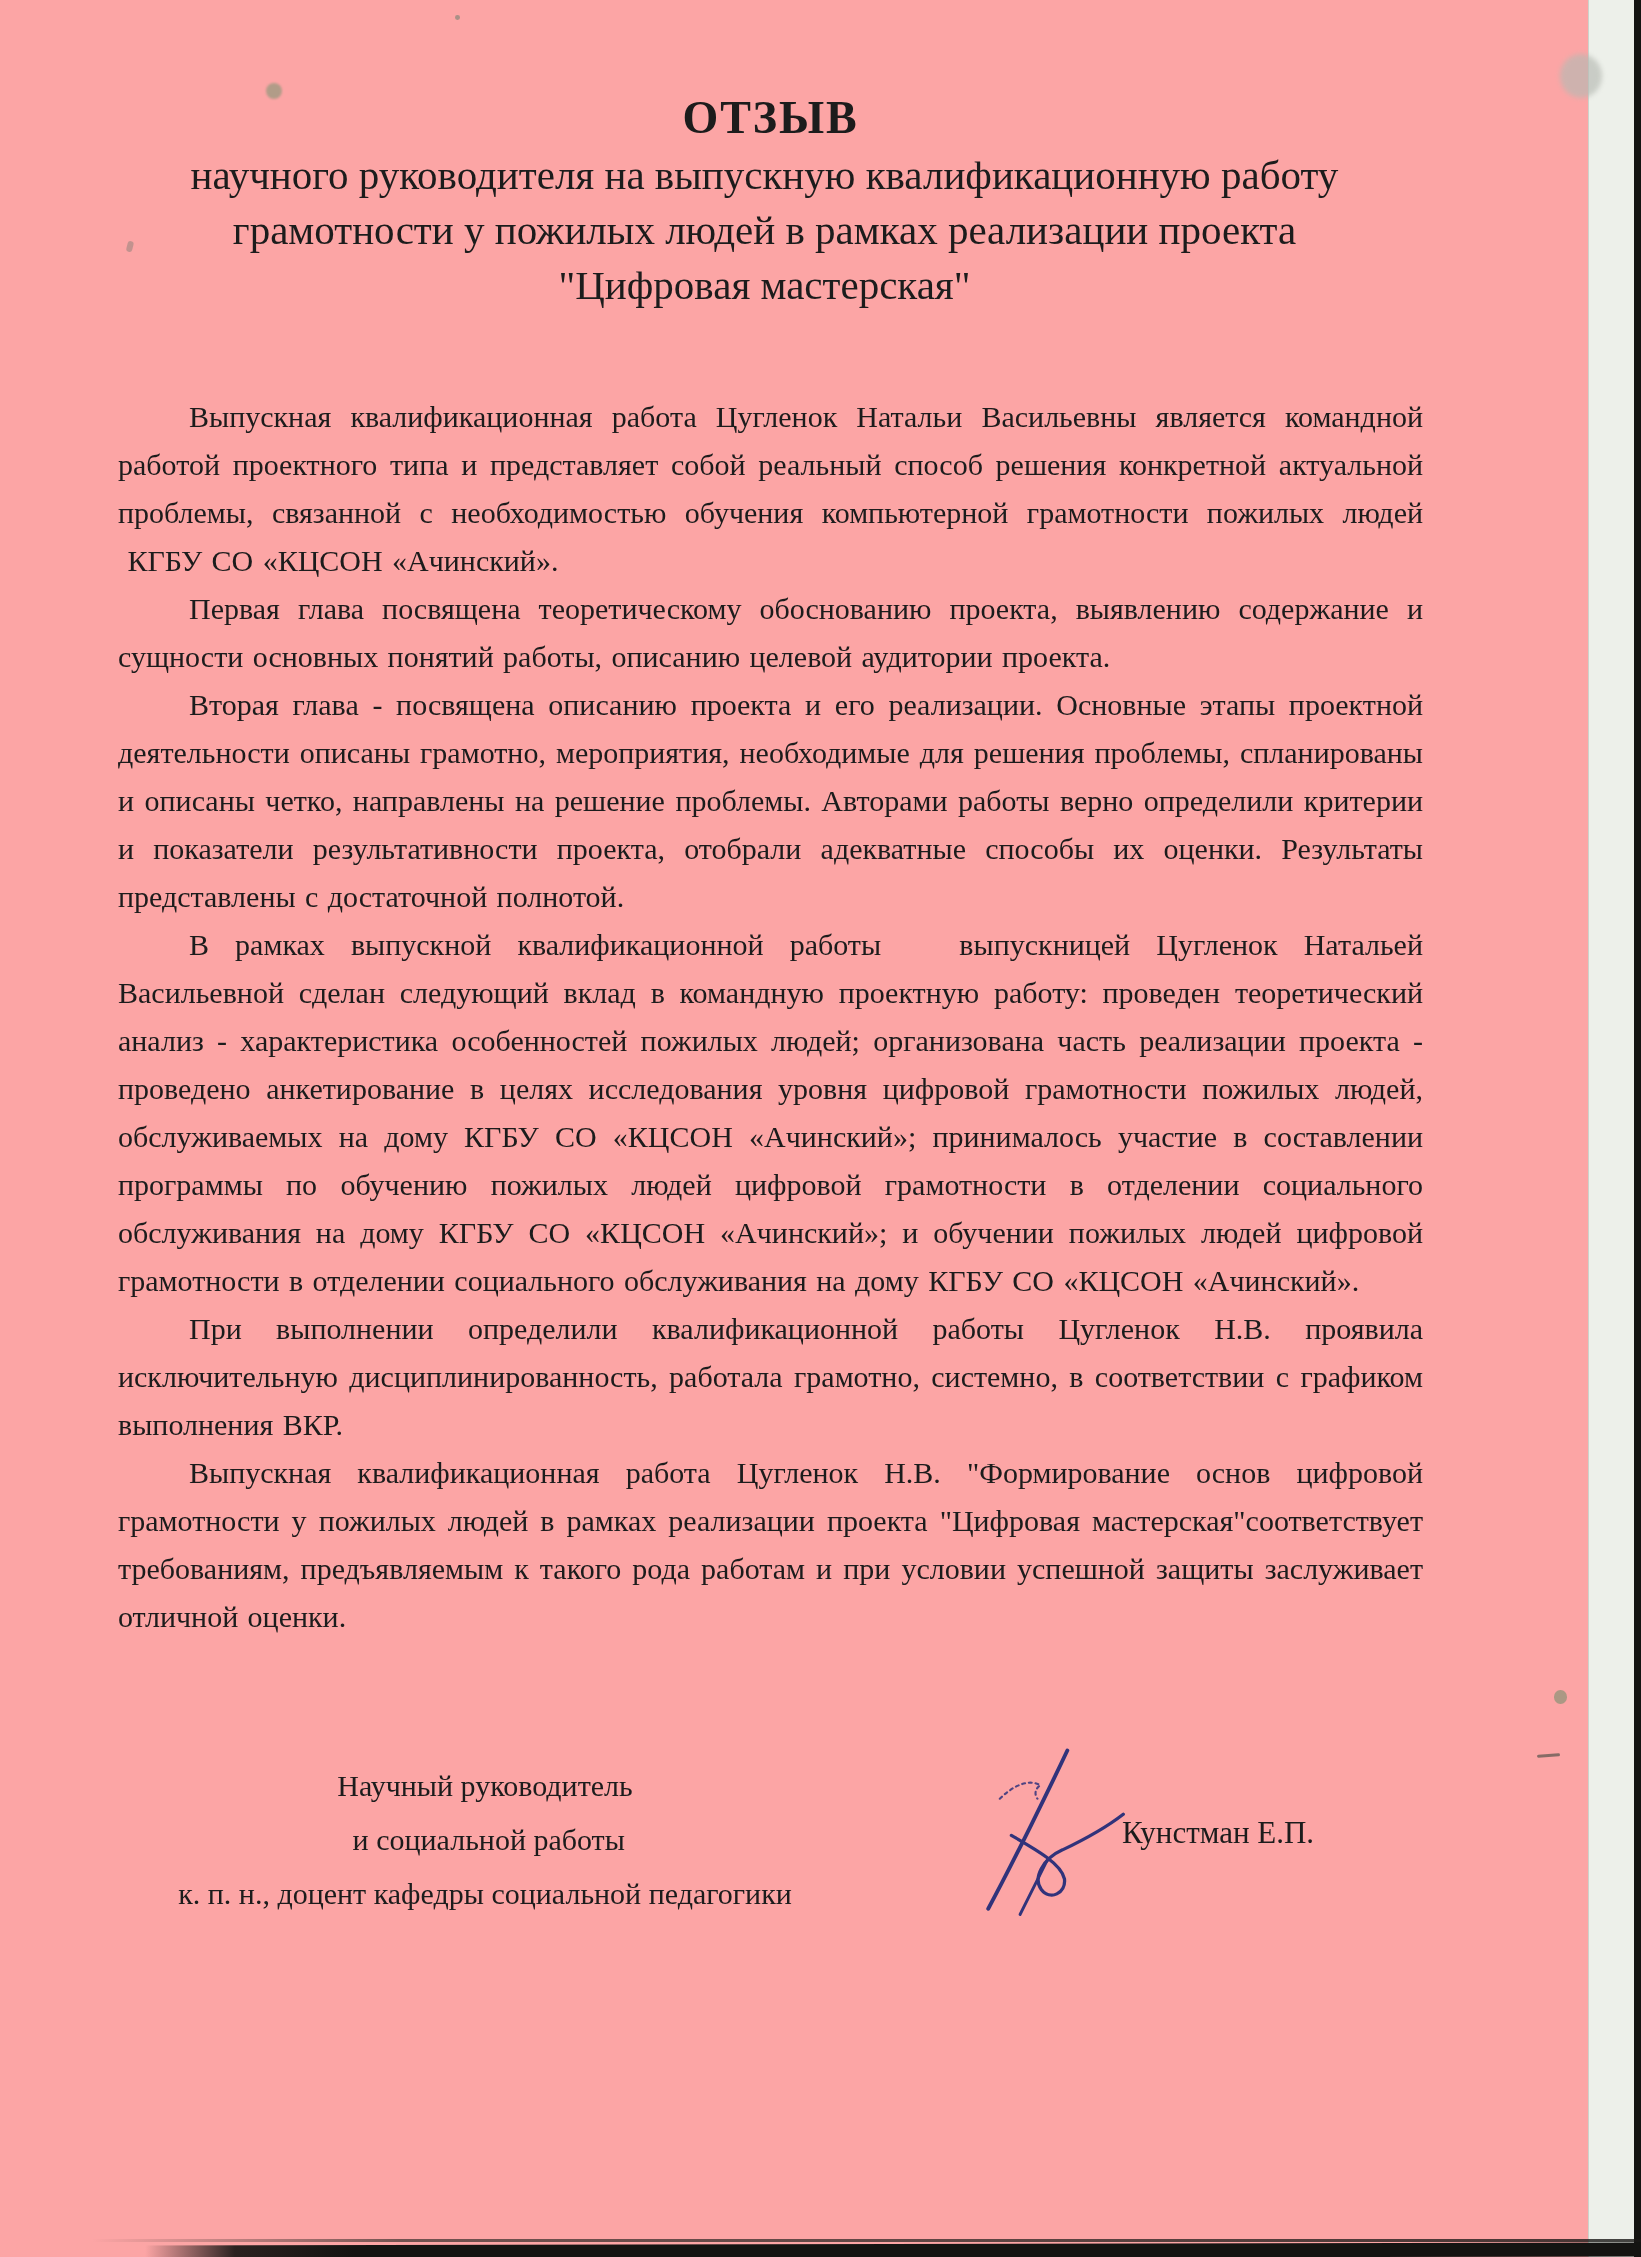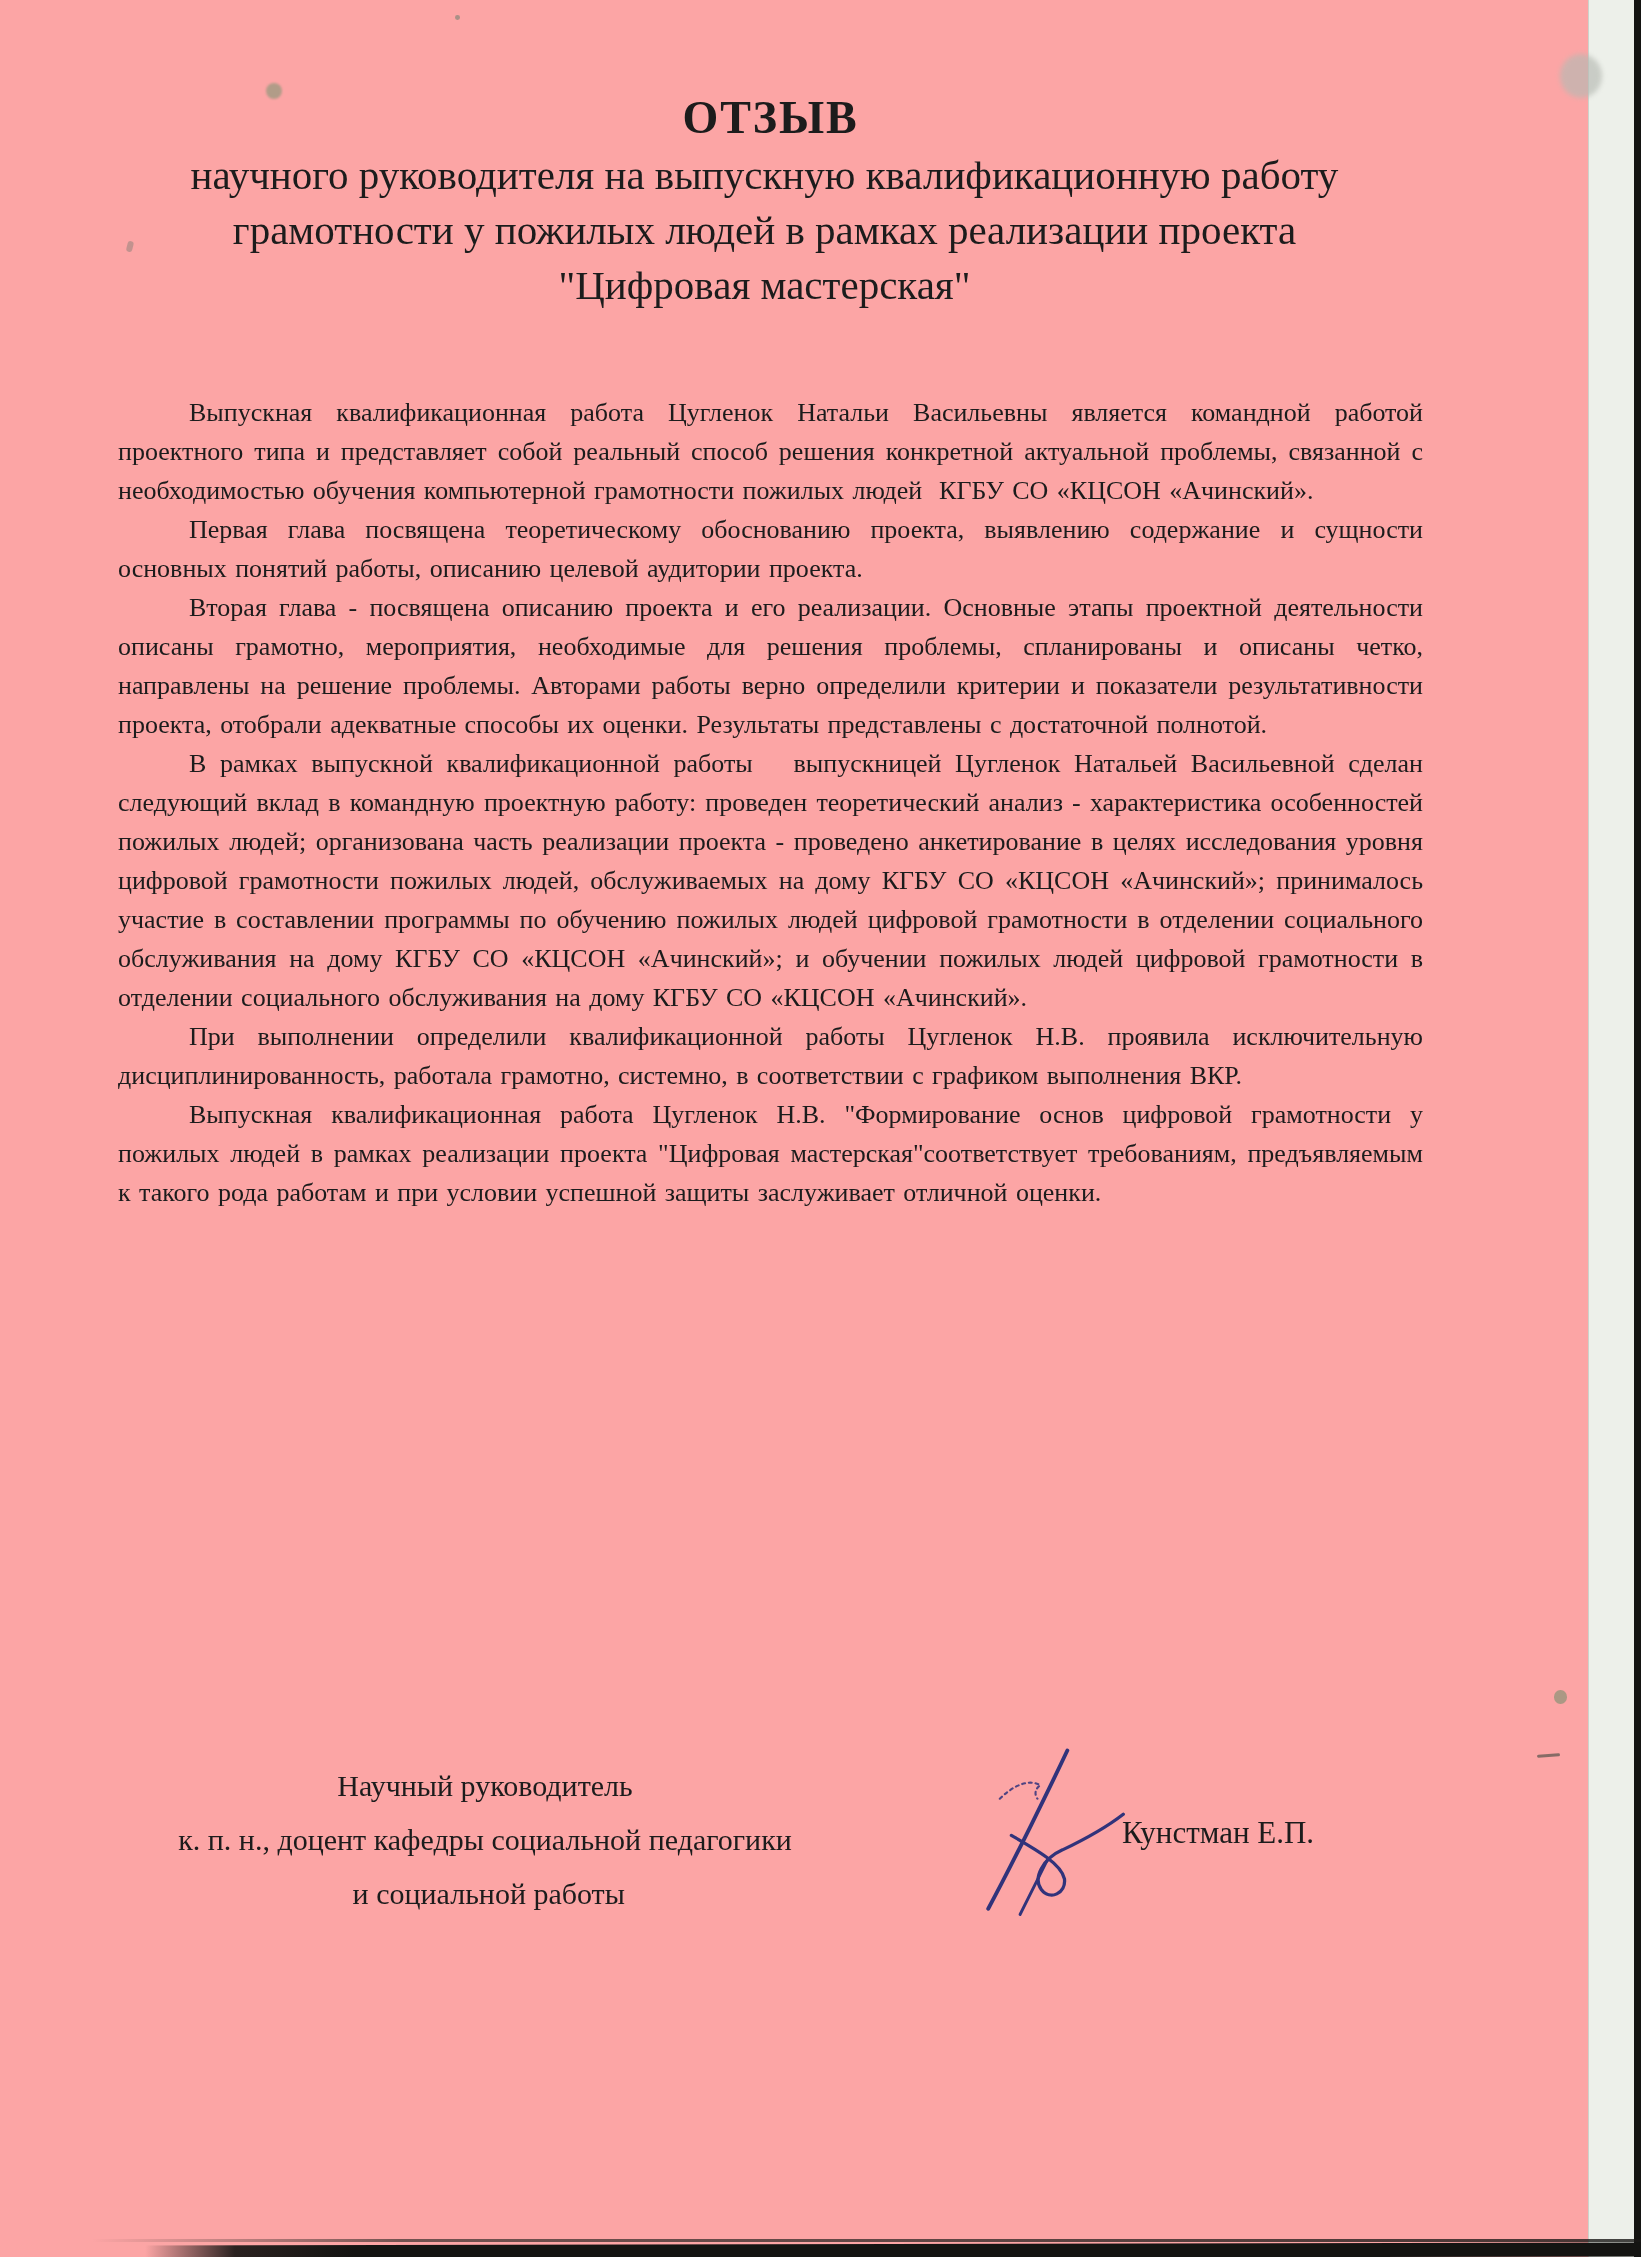--- a/index.html
+++ b/index.html
@@ -42,21 +42,21 @@
   .doc-title{
     position:absolute; top:91px; left:118px; width:1305px;
     text-align:center; font-size:46px; font-weight:bold; letter-spacing:1.9px;
   }
   .header-lines{
     position:absolute; top:148px; left:112px; width:1305px;
     text-align:center; font-size:41px; line-height:55px;
   }
   .body-text{
     position:absolute; top:393px; left:118px; width:1305px;
-    font-size:26px; line-height:39px;
+    font-size:30px; line-height:48px;
     text-align:justify; word-spacing:1.9px;
   }
   .body-text p{margin:0; text-indent:71px;}
   .sig-roles{
     position:absolute; top:1759px; left:118px; width:734px;
     font-size:30px; line-height:54px; text-align:center;
   }
   .sig-name{
     position:absolute; top:1815px; left:1122px;
     font-size:31px;
@@ -80,22 +80,22 @@
     <p>Выпускная квалификационная работа Цугленок Натальи Васильевны является командной работой проектного типа и представляет собой реальный способ решения конкретной актуальной проблемы, связанной с необходимостью обучения компьютерной грамотности пожилых людей &nbsp;КГБУ СО «КЦСОН «Ачинский».</p>
     <p>Первая глава посвящена теоретическому обоснованию проекта, выявлению содержание и сущности основных понятий работы, описанию целевой аудитории проекта.</p>
     <p>Вторая глава - посвящена описанию проекта и его реализации. Основные этапы проектной деятельности описаны грамотно, мероприятия, необходимые для решения проблемы, спланированы и описаны четко, направлены на решение проблемы. Авторами работы верно определили критерии и показатели результативности проекта, отобрали адекватные способы их оценки. Результаты представлены с достаточной полнотой.</p>
     <p>В рамках выпускной квалификационной работы &nbsp;&nbsp;выпускницей Цугленок Натальей Васильевной сделан следующий вклад в командную проектную работу: проведен теоретический анализ - характеристика особенностей пожилых людей; организована часть реализации проекта - проведено анкетирование в целях исследования уровня цифровой грамотности пожилых людей, обслуживаемых на дому КГБУ СО «КЦСОН «Ачинский»; принималось участие в составлении программы по обучению пожилых людей цифровой грамотности в отделении социального обслуживания на дому КГБУ СО «КЦСОН «Ачинский»; и обучении пожилых людей цифровой грамотности в отделении социального обслуживания на дому КГБУ СО «КЦСОН «Ачинский».</p>
     <p>При выполнении определили квалификационной работы Цугленок Н.В. проявила исключительную дисциплинированность, работала грамотно, системно, в соответствии с графиком выполнения ВКР.</p>
     <p>Выпускная квалификационная работа Цугленок Н.В. "Формирование основ цифровой грамотности у пожилых людей в рамках реализации проекта "Цифровая мастерская"соответствует требованиям, предъявляемым к такого рода работам и при условии успешной защиты заслуживает отличной оценки.</p>
   </div>
 
   <div class="sig-roles">
     <div>Научный руководитель</div>
+    <div>&nbsp;и социальной работы</div>
     <div>к. п. н., доцент кафедры социальной педагогики</div>
-    <div>&nbsp;и социальной работы</div>
   </div>
 
   <svg class="sig-ink" viewBox="0 0 170 210" xmlns="http://www.w3.org/2000/svg">
     <g fill="none" stroke="#31337b" stroke-linecap="round">
       <path d="M104,20 C88,54 48,136 22,184" stroke-width="4"></path>
       <path d="M34,70 C50,54 66,50 76,56 C70,60 70,66 73,70" stroke-width="2.2" opacity="0.85" stroke-dasharray="3 4"></path>
       <path d="M46,108 C74,124 98,138 101,153 C103,168 86,176 77,164 C68,152 79,132 99,123 C122,112 144,100 162,86" stroke-width="3.4"></path>
       <path d="M84,132 L55,190" stroke-width="3"></path>
     </g>
   </svg>

